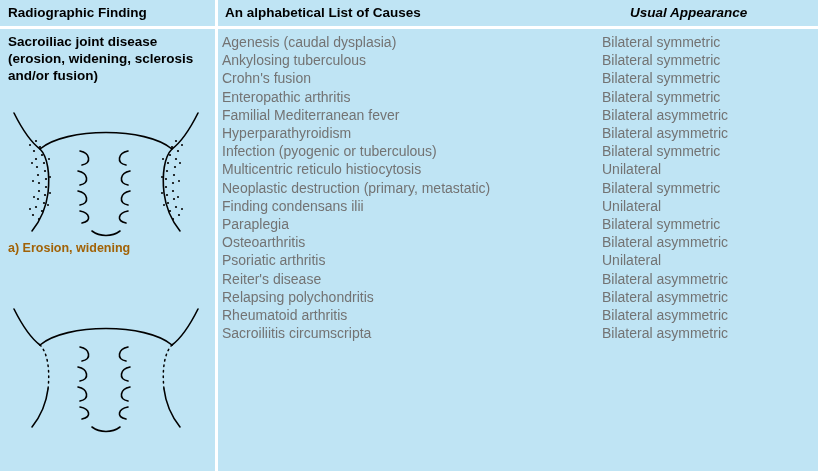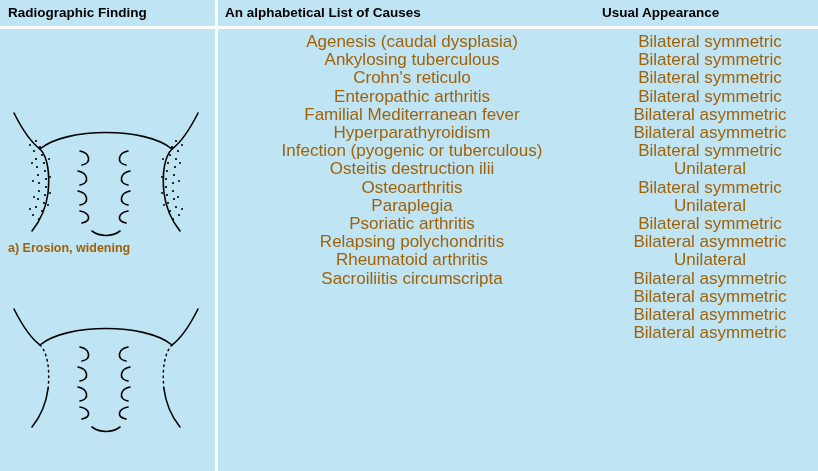--- a/index.html
+++ b/index.html
@@ -30,21 +30,21 @@
     top: 0;
     height: 26px;
     line-height: 26px;
     font-size: 13.5px;
     font-weight: bold;
     color: #000000;
     white-space: nowrap;
   }
   .hc-1 { left: 8px; }
   .hc-2 { left: 225px; }
-  .hc-3 { left: 602px; }
+  .hc-3 { left: 630px; font-style: italic; }
 
   
   .rule {
     position: absolute;
     left: 0;
     width: 818px;
     height: 3px;
     background: #ffffff;
   }
   .rule-top { top: 26px; }
@@ -119,44 +119,44 @@
     width: 216px;
     height: 402px;
   }
   .rowlist {
     position: absolute;
     left: 0;
     top: 4px;
     width: 100%;
   }
   .rowlist div {
-    font-size: 17px;
+    font-size: 14px;
     line-height: 18.2px;
-    color: #a16207;
+    color: #737373;
     white-space: nowrap;
-    text-align: center;
   }
 </style>
 </head>
 <body>
 
 <div class="page">
 
   <div class="header">
     <div class="header-cell hc-1">Radiographic Finding</div>
     <div class="header-cell hc-2">An alphabetical List of Causes</div>
     <div class="header-cell hc-3">Usual Appearance</div>
   </div>
 
   <div class="rule rule-top"></div>
   <div class="vrule vrule-1"></div>
 
   <div class="body-area">
 
     <div class="col-finding">
+      <div class="finding-title">Sacroiliac joint disease (erosion, widening, sclerosis and/or fusion)</div>
 
       <div class="figure fig-a">
         <svg width="200" height="135" viewBox="0 0 200 135" xmlns="http://www.w3.org/2000/svg">
           <g fill="none" stroke="#000000" stroke-width="1.6" stroke-linecap="round">
 
             <path d="M8 8 C18 28, 26 38, 34 44 C42 52, 44 70, 42 88 C40 104, 34 116, 26 126"></path>
 
             <path d="M192 8 C182 28, 174 38, 166 44 C158 52, 156 70, 158 88 C160 104, 166 116, 174 126"></path>
 
             <path d="M34 44 C60 22, 140 22, 166 44"></path>
@@ -265,29 +265,32 @@
           </g>
         </svg>
       </div>
       <div class="fig-caption cap-b">b) Fusion</div>
     </div>
 
     <div class="col-causes">
       <div class="rowlist">
         <div>Agenesis (caudal dysplasia)</div>
         <div>Ankylosing tuberculous</div>
-        <div>Crohn's reticulo</div>
+        <div>Crohn's fusion</div>
         <div>Enteropathic arthritis</div>
         <div>Familial Mediterranean fever</div>
         <div>Hyperparathyroidism</div>
         <div>Infection (pyogenic or tuberculous)</div>
-        <div>Osteitis destruction ilii</div>
+        <div>Multicentric reticulo histiocytosis</div>
+        <div>Neoplastic destruction (primary, metastatic)</div>
+        <div>Finding condensans ilii</div>
+        <div>Paraplegia</div>
         <div>Osteoarthritis</div>
-        <div>Paraplegia</div>
         <div>Psoriatic arthritis</div>
+        <div>Reiter's disease</div>
         <div>Relapsing polychondritis</div>
         <div>Rheumatoid arthritis</div>
         <div>Sacroiliitis circumscripta</div>
       </div>
     </div>
 
     <div class="col-appearance">
       <div class="rowlist">
         <div>Bilateral symmetric</div>
         <div>Bilateral symmetric</div>

